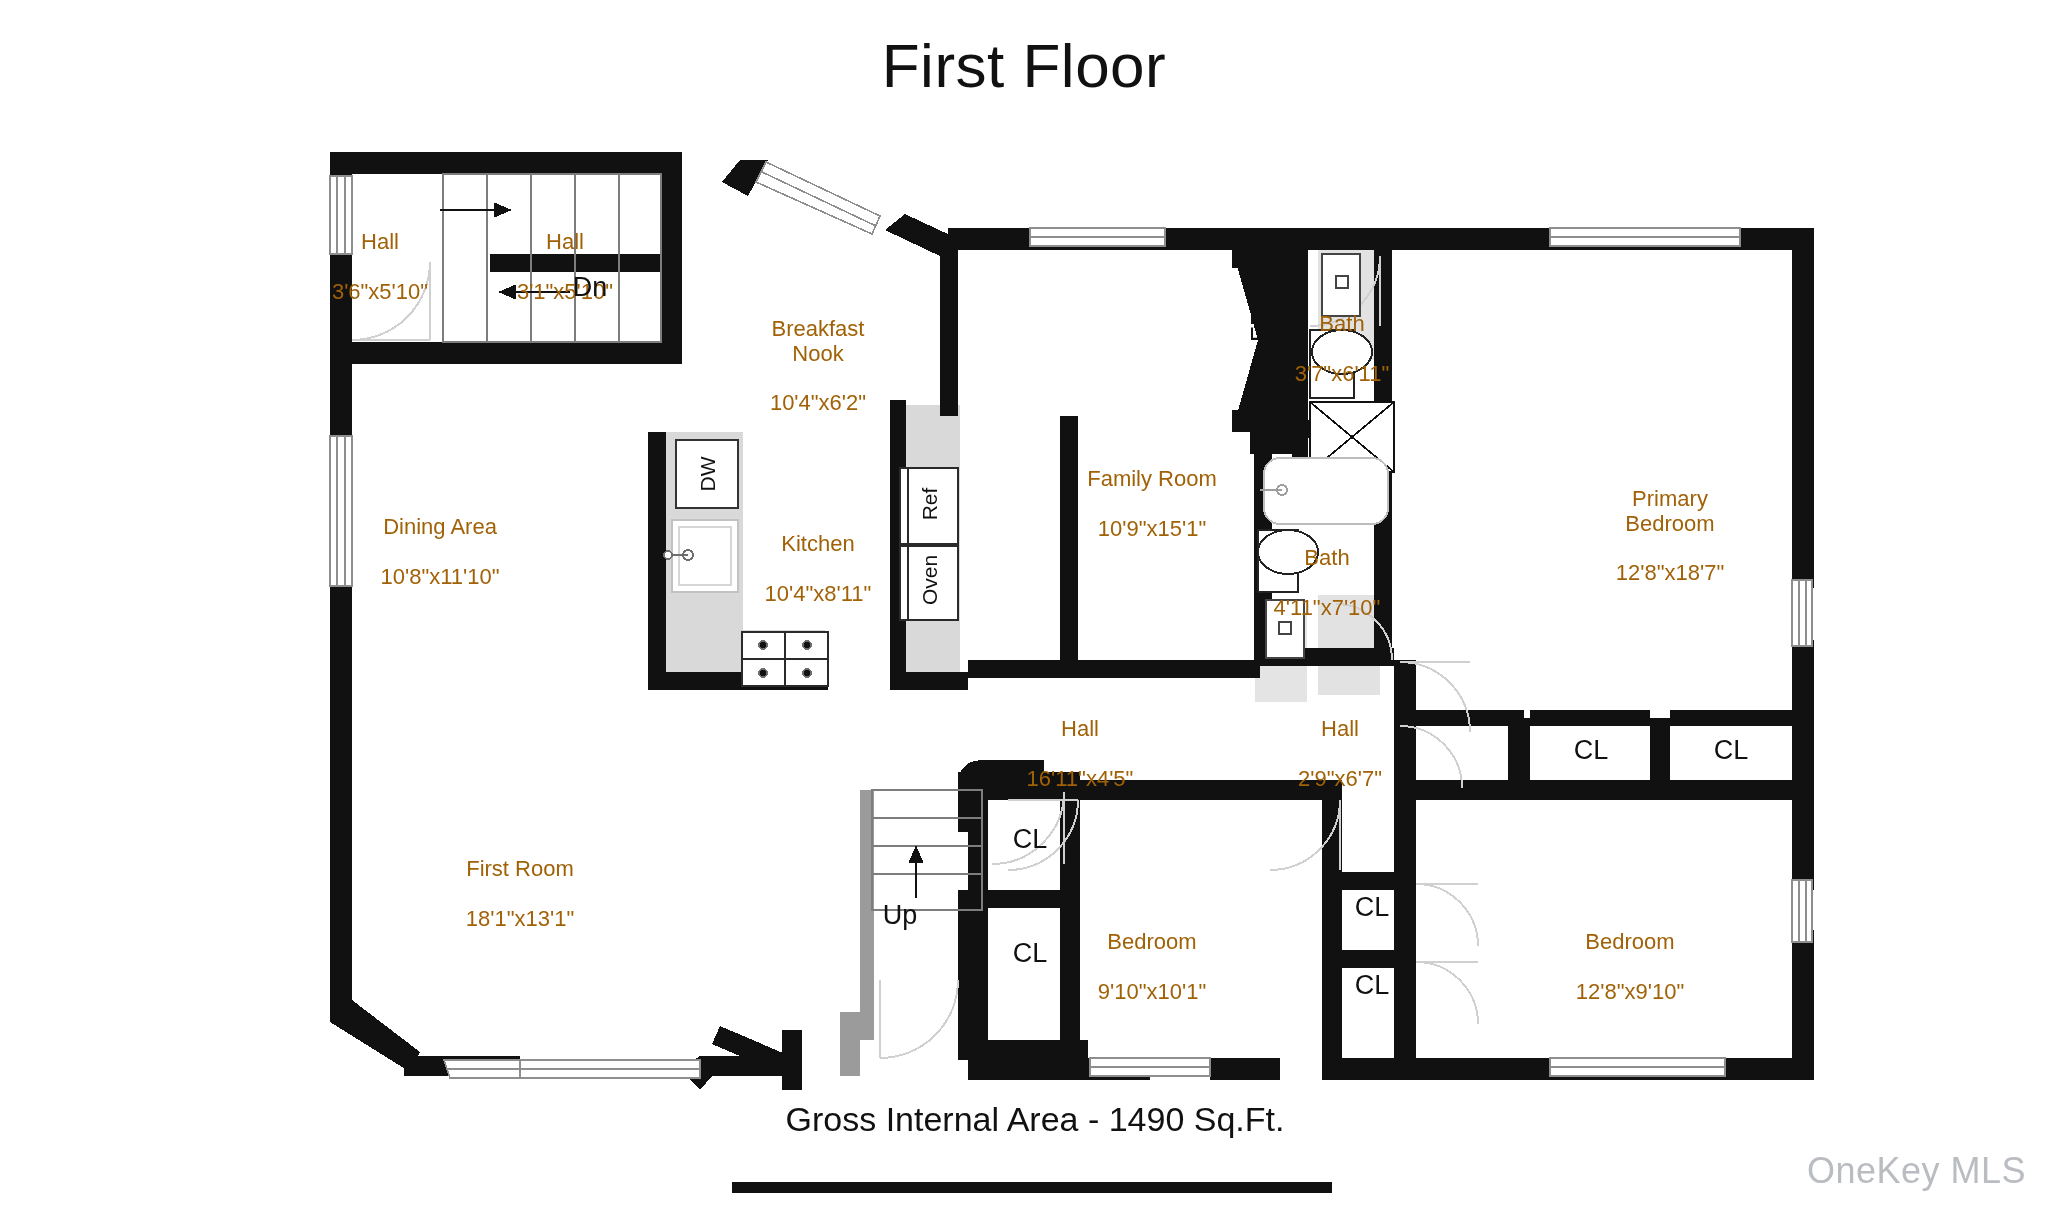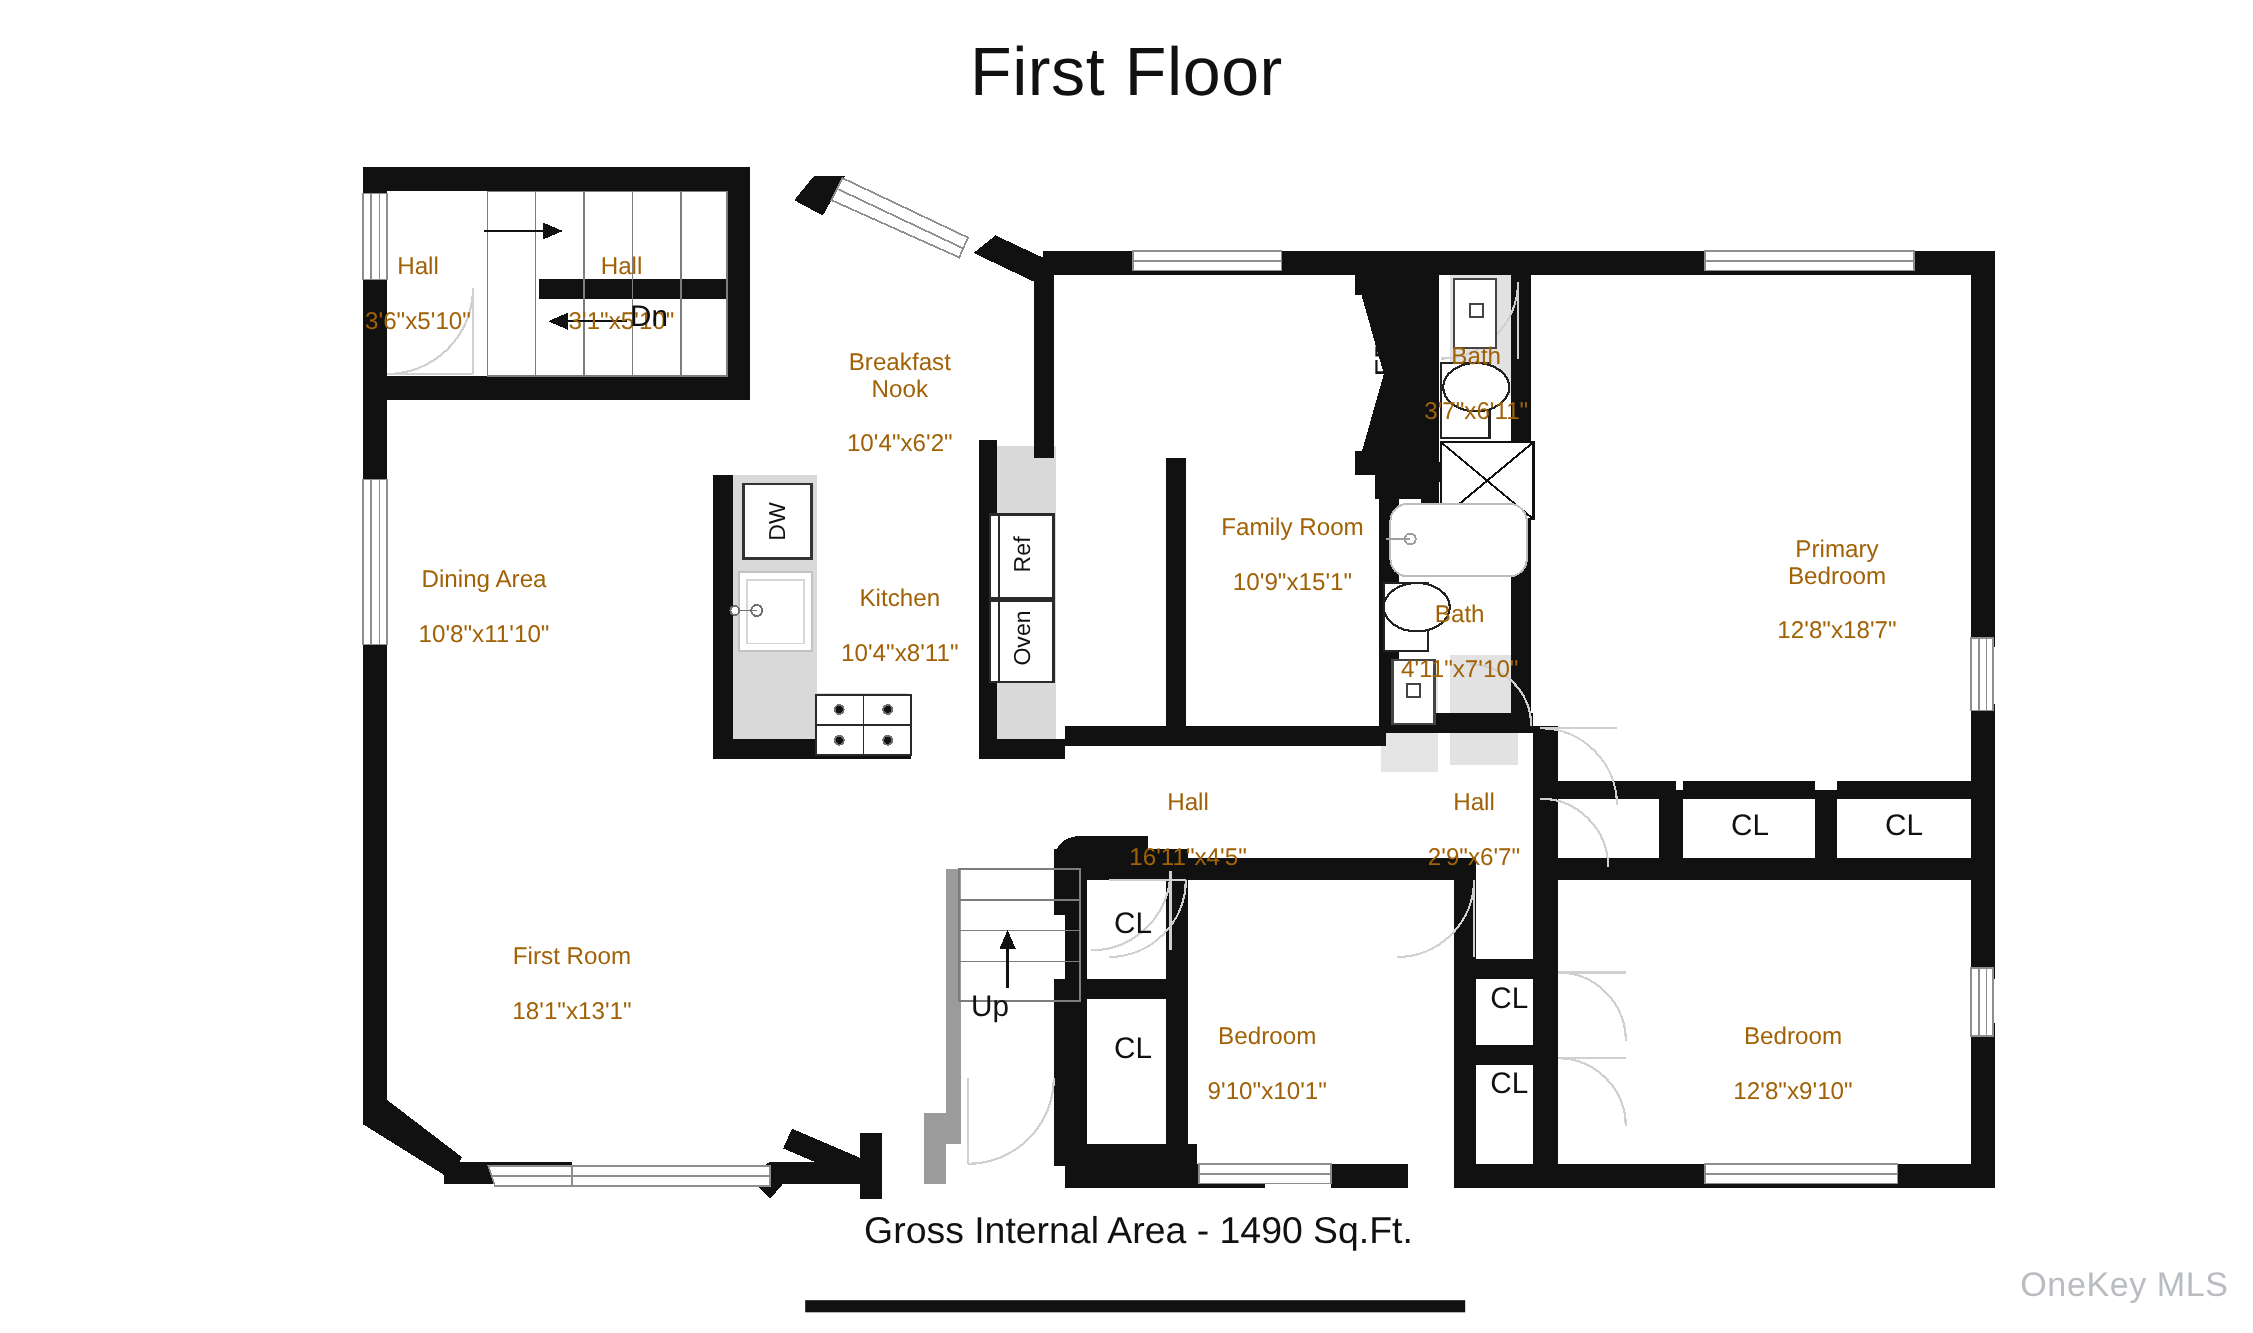--- a/index.html
+++ b/index.html
@@ -7,21 +7,21 @@
        font-family:"Liberation Sans","DejaVu Sans",sans-serif;color:#111;}
 
   #plan-title{position:absolute;left:0;top:30px;width:2048px;text-align:center;
     font-size:62px;font-weight:400;letter-spacing:.5px;color:#111;}
 
   #gross-area{position:absolute;left:0;top:1100px;width:2048px;text-align:center;
     font-size:34px;font-weight:400;color:#111;padding-left:11px;}
 
   #scale-bar{position:absolute;left:732px;top:1182px;width:600px;height:11px;background:#111;}
 
-  #watermark{position:absolute;right:22px;top:1150px;font-size:31px;color:#b9bcc0;
+  #watermark{position:absolute;right:22px;top:1150px;font-size:36px;color:#b9bcc0;
     letter-spacing:.5px;font-weight:400;}
 
   
   #floorplan{position:absolute;left:0;top:0;width:2048px;height:1212px;}
   #floorplan svg{display:block;}
 
   
   .room-label{position:absolute;text-align:center;color:#a16207;line-height:1.13;
     font-size:22px;font-weight:400;white-space:pre-line;pointer-events:none;}
   .room-label .nm{display:block;}
@@ -306,21 +306,21 @@
 <div class="room-label" style="left:290px;top:490px;width:300px;">
   <span class="nm">Dining Area</span>
   <span class="dim">10'8"x11'10"</span>
 </div>
 
 <div class="room-label" style="left:678px;top:507px;width:280px;">
   <span class="nm">Kitchen</span>
   <span class="dim">10'4"x8'11"</span>
 </div>
 
-<div class="room-label" style="left:1045px;top:442px;width:260px;">
+<div class="room-label" style="left:1022px;top:442px;width:260px;">
   <span class="nm">Family Room</span>
   <span class="dim">10'9"x15'1"</span>
 </div>
 
 <div class="room-label" style="left:1262px;top:287px;width:160px;">
   <span class="nm">Bath</span>
   <span class="dim">3'7"x6'11"</span>
 </div>
 
 <div class="room-label" style="left:1242px;top:521px;width:170px;">

